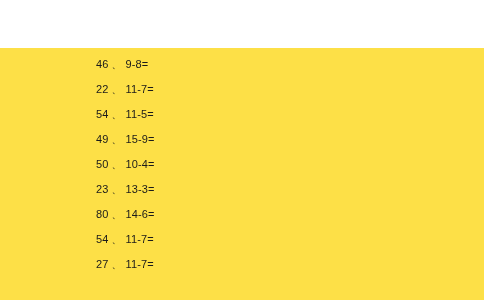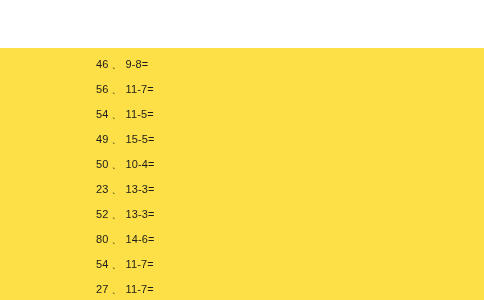--- a/index.html
+++ b/index.html
@@ -56,23 +56,22 @@
     padding-left: 3px;
   }
 </style>
 </head>
 <body>
 
 <div id="worksheet-page">
   <ul id="problem-list">
       <li class="problem-row"></li>
       <li class="problem-row"><span class="problem-index">46</span><span class="problem-sep">、</span><span class="problem-expr">9-8=</span></li>
-      <li class="problem-row"><span class="problem-index">56</span><span class="problem-sep">、</span><span class="problem-expr">11-7=</span></li>
+      <li class="problem-row"><span class="problem-index">22</span><span class="problem-sep">、</span><span class="problem-expr">11-7=</span></li>
       <li class="problem-row"><span class="problem-index">54</span><span class="problem-sep">、</span><span class="problem-expr">11-5=</span></li>
-      <li class="problem-row"><span class="problem-index">49</span><span class="problem-sep">、</span><span class="problem-expr">15-5=</span></li>
+      <li class="problem-row"><span class="problem-index">49</span><span class="problem-sep">、</span><span class="problem-expr">15-9=</span></li>
       <li class="problem-row"><span class="problem-index">50</span><span class="problem-sep">、</span><span class="problem-expr">10-4=</span></li>
       <li class="problem-row"><span class="problem-index">23</span><span class="problem-sep">、</span><span class="problem-expr">13-3=</span></li>
-      <li class="problem-row"><span class="problem-index">52</span><span class="problem-sep">、</span><span class="problem-expr">13-3=</span></li>
       <li class="problem-row"><span class="problem-index">80</span><span class="problem-sep">、</span><span class="problem-expr">14-6=</span></li>
       <li class="problem-row"><span class="problem-index">54</span><span class="problem-sep">、</span><span class="problem-expr">11-7=</span></li>
       <li class="problem-row"><span class="problem-index">27</span><span class="problem-sep">、</span><span class="problem-expr">11-7=</span></li>
     </ul>
 </div>
 
 </body></html>

